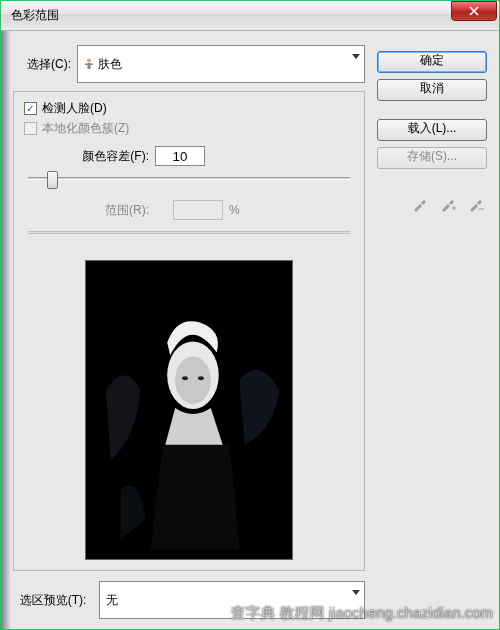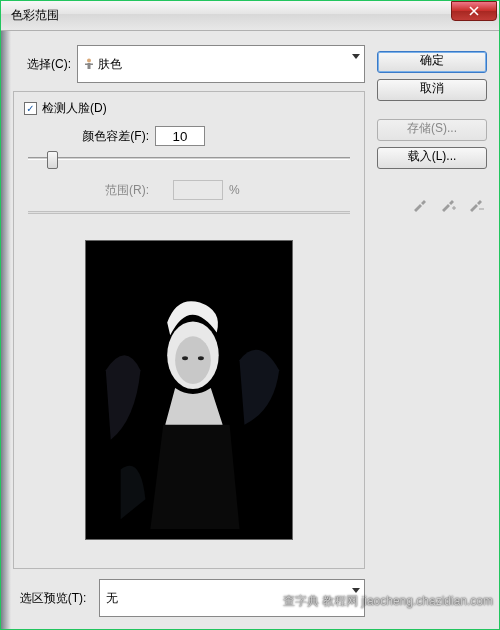--- a/index.html
+++ b/index.html
@@ -36,21 +36,21 @@
 .radio { width: 13px; height: 13px; border: 1px solid #707070; border-radius: 50%; background: #fff; margin-right: 4px; display: inline-flex; align-items: center; justify-content: center; }
 .radio.on::after { content: ""; width: 5px; height: 5px; border-radius: 50%; background: #2a6a2a; }
 .bottom-row { display: flex; align-items: center; margin-top: 10px; }
 .bottom-row .label { width: 80px; text-align: center; margin-right: 6px; }
 .right-col { width: 110px; display: flex; flex-direction: column; gap: 6px; padding-top: 6px; }
 .btn { height: 22px; border: 1px solid #707070; border-radius: 3px; background: linear-gradient(#f8f8f8,#e0e0e0); display: flex; align-items: flex-start; justify-content: center; }
 .btn.def { border: 1px solid #3a7ac8; box-shadow: 0 0 0 1px #7ab0e8 inset; }
 .btn.disabled { color: #888; border-color: #b0b0b0; background: linear-gradient(#f0f0f0,#e4e4e4); }
 .eyedrop-row { display: flex; justify-content: flex-end; gap: 6px; margin: 18px 0 12px 0; }
 .eyedropper { width: 22px; height: 22px; display: flex; align-items: center; justify-content: center; opacity: .5; }
-.watermark { position: absolute; bottom: 19px; right: 6px; font-size: 12px; color: #ccc; text-shadow: 0 0 2px #000; text-align: center; }
+.watermark { position: absolute; bottom: 6px; right: 6px; font-size: 15px; color: #ccc; text-shadow: 0 0 2px #000; text-align: center; }
 .left-shadow { position: absolute; left: 0; top: 30px; bottom: 0; width: 10px; background: linear-gradient(to right, rgba(30,40,60,.55), transparent); pointer-events: none; }
 svg { display: block; }
 </style>
 </head>
 <body>
 
 <div class="window">
   <div class="titlebar">
     <div class="titlebar-title">色彩范围</div>
     <div class="close-btn">
@@ -74,20 +74,24 @@
           </span>
           <span>肤色</span>
           <span class="select-arrow"></span>
         </div>
       </div>
 
       <div class="fieldset">
         <div class="chk-row">
           <div class="chk">✓</div>
           <span>检测人脸(D)</span>
+        </div>
+        <div class="chk-row">
+          <div class="chk disabled"></div>
+          <span class="chk-label disabled">本地化颜色簇(Z)</span>
         </div>
 
         <div class="fuzz-row">
           <div class="label">颜色容差(F):</div>
           <input class="num-input" value="10" style="">
         </div>
         <div class="slider">
           <div class="slider-track"></div>
           <div class="slider-thumb" style="left:6%"></div>
         </div>
@@ -129,25 +133,25 @@
     </div>
 
     <div class="right-col">
       <div class="btn def">
           <span>确定</span>
         </div>
       <div class="btn">
           <span>取消</span>
         </div>
       <div style="height:6px"></div>
+      <div class="btn">
+          <span>载入(L)...</span>
+        </div>
       <div class="btn disabled">
           <span>存储(S)...</span>
-        </div>
-      <div class="btn">
-          <span>载入(L)...</span>
         </div>
 
       <div class="eyedrop-row">
         <div class="eyedropper">
           <svg width="16" height="16" viewBox="0 0 16 16">
               <path d="M2 14 L8 8 L10 10 L4 16 Z M9 7 L12 4 L14 6 L11 9 Z" fill="#555"></path>
             </svg>
         </div>
         <div class="eyedropper">
           <svg width="16" height="16" viewBox="0 0 16 16">

